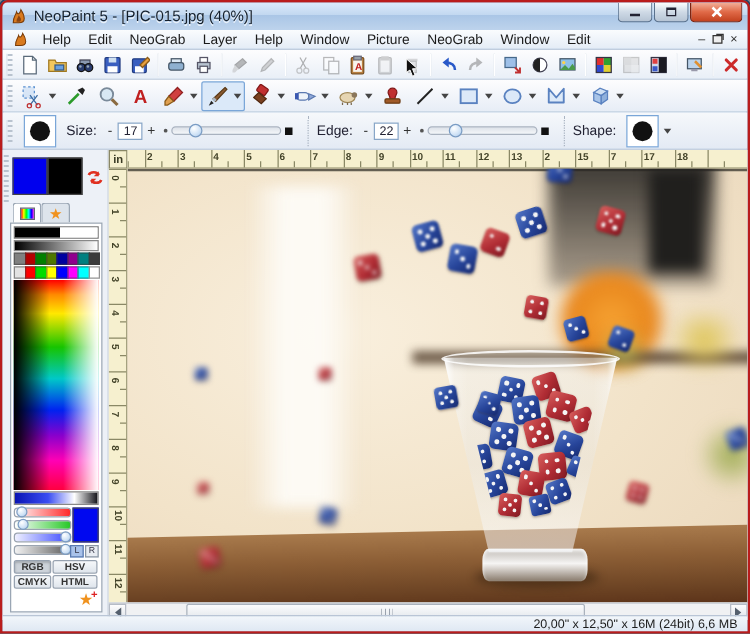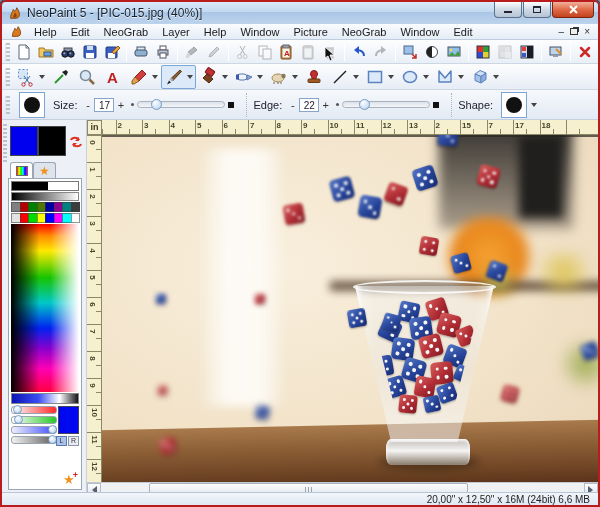--- a/index.html
+++ b/index.html
@@ -620,20 +620,26 @@
             </div>
           <div class="mrow mr-a">
               <span class="mth" style="left:82%"></span>
             </div>
           <span class="colprev"></span>
           <span class="lrbtns">
             <span class="lrb on">L</span>
             <span class="lrb">R</span>
           </span>
         </div>
+        <div class="fmtgrid">
+          <span class="fmtb on">RGB</span>
+          <span class="fmtb">HSV</span>
+          <span class="fmtb">CMYK</span>
+          <span class="fmtb">HTML</span>
+        </div>
         <span class="starplus">★<i>+</i></span>
       </div>
     </div>
 
     <div class="docarea">
       <div class="corner">in</div>
       <div class="hruler">
           <span class="htickm" style="left:0.2px"></span>
           <span class="htick" style="left:13.5px"></span>
           <span class="htickm" style="left:26.7px"></span>

